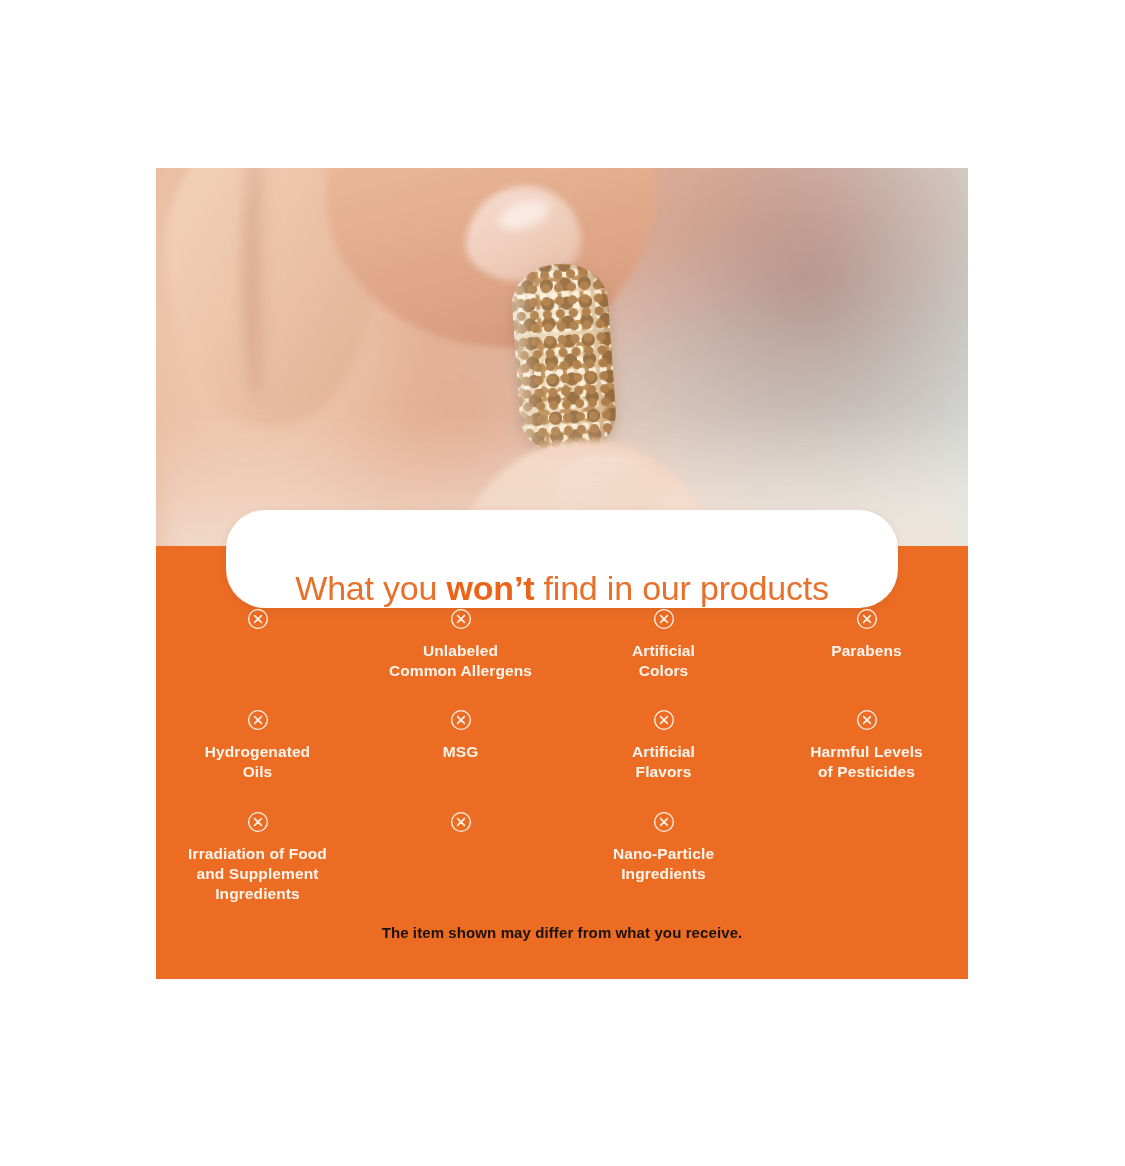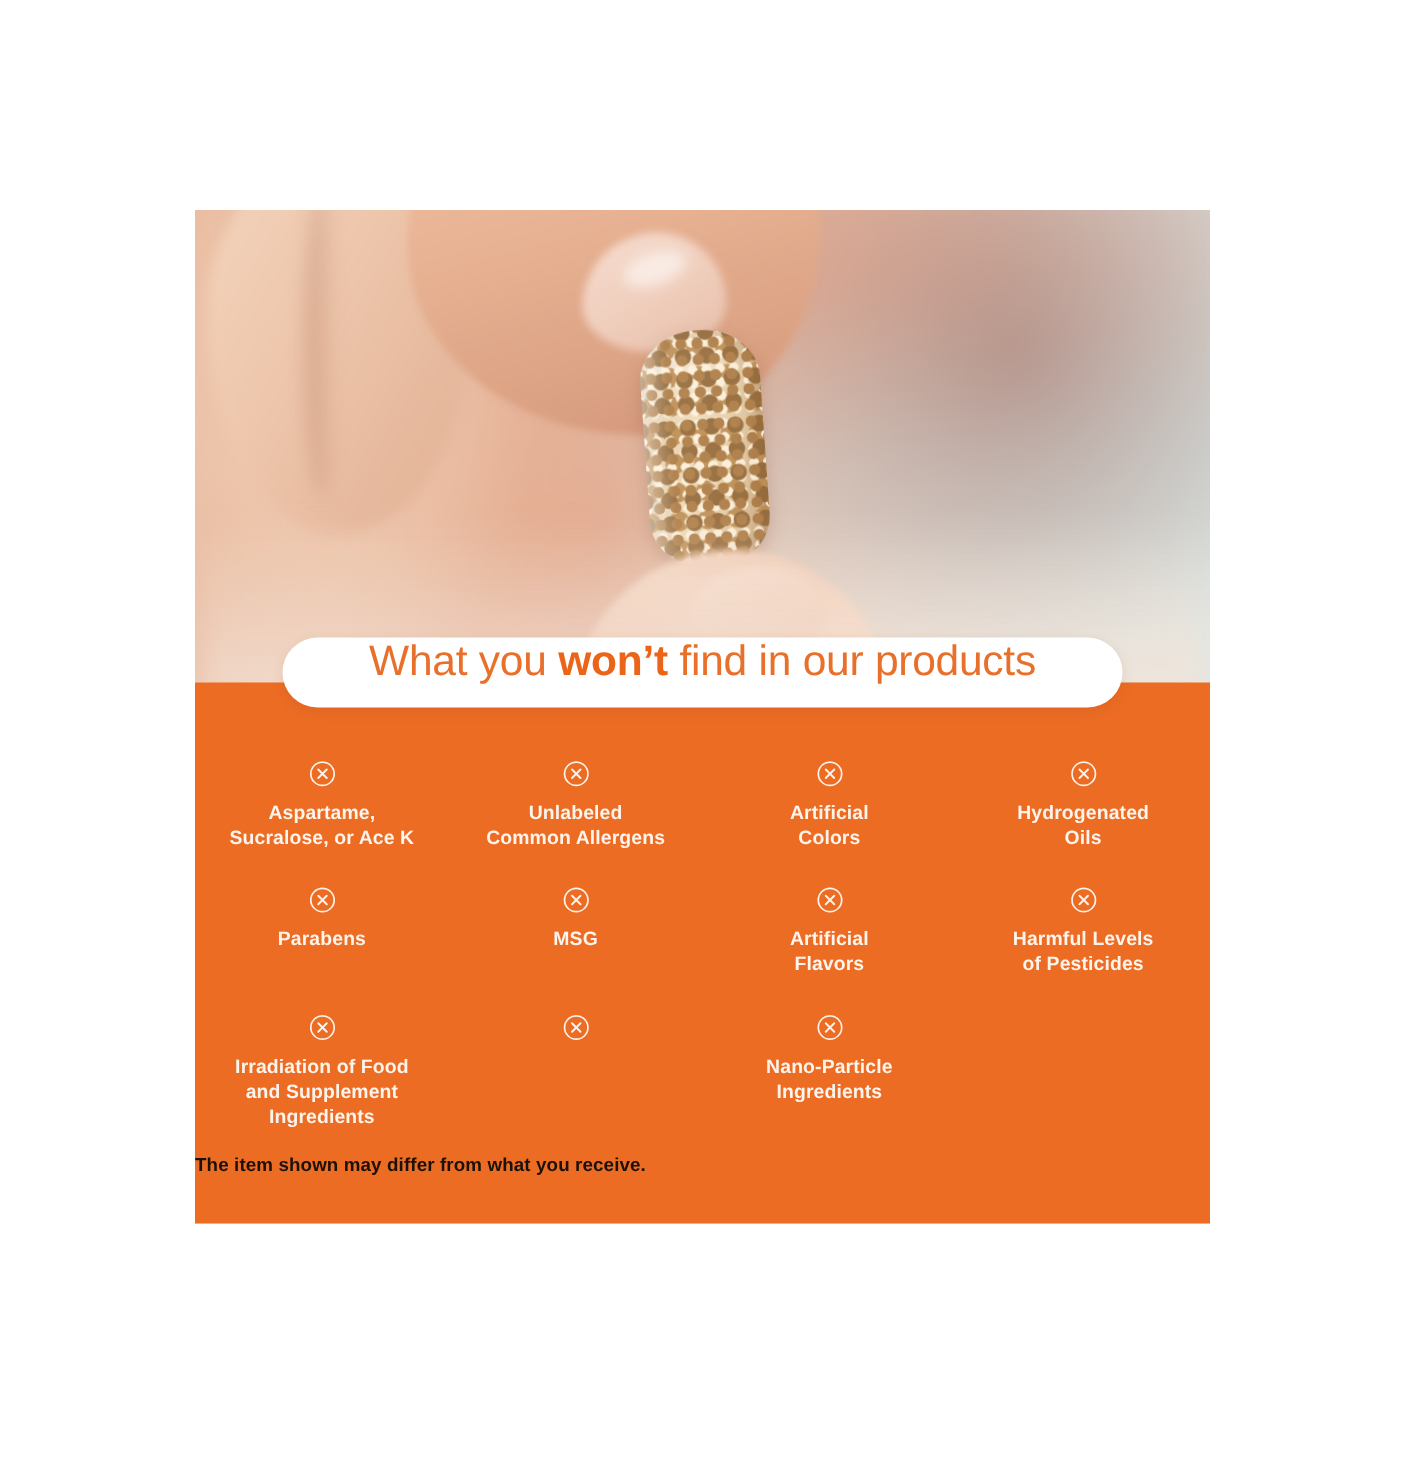--- a/index.html
+++ b/index.html
@@ -179,25 +179,25 @@
     height: 433px;
     background: #ec6c24;
   }
 
   
   #title-pill {
     position: absolute;
     left: 70px;
     top: 342px;
     width: 672px;
-    height: 56px;
+    height: 98px;
     background: #ffffff;
     border-radius: 39px;
     display: flex;
-    align-items: flex-start;
+    align-items: flex-end;
     justify-content: center;
     box-shadow: 0 3px 10px rgba(120,60,20,0.10);
   }
   #title-text {
     font-size: 34px;
     color: #e8702a;
     letter-spacing: -0.2px;
     white-space: nowrap;
     font-weight: 400;
   }
@@ -237,20 +237,21 @@
     letter-spacing: 0.1px;
     white-space: pre-line;
   }
 
   
   #footer {
     position: absolute;
     left: 0;
     top: 756px;
     width: 812px;
+    text-align: center;
     font-size: 15px;
     font-weight: 600;
     color: #1c1108;
     letter-spacing: 0.1px;
   }
 </style>
 </head>
 <body>
 
 <div id="card">
@@ -281,22 +282,20 @@
   </div>
 
   <div id="grid">
       <div class="cell">
     <span class="x-icon">
       <svg viewBox="0 0 24 24" width="22" height="22" aria-hidden="true">
         <circle cx="12" cy="12" r="10.2" fill="none" stroke="#fdf2e8" stroke-width="1.5"></circle>
         <path d="M8.3 8.3 L15.7 15.7 M15.7 8.3 L8.3 15.7" stroke="#fdf2e8" stroke-width="1.7" stroke-linecap="round"></path>
       </svg>
     </span>
-    <span class="cell-label">Aspartame,
-Sucralose, or Ace K</span>
   </div>
       <div class="cell">
     <span class="x-icon">
       <svg viewBox="0 0 24 24" width="22" height="22" aria-hidden="true">
         <circle cx="12" cy="12" r="10.2" fill="none" stroke="#fdf2e8" stroke-width="1.5"></circle>
         <path d="M8.3 8.3 L15.7 15.7 M15.7 8.3 L8.3 15.7" stroke="#fdf2e8" stroke-width="1.7" stroke-linecap="round"></path>
       </svg>
     </span>
     <span class="cell-label">Unlabeled
 Common Allergens</span>
@@ -311,31 +310,31 @@
     <span class="cell-label">Artificial
 Colors</span>
   </div>
       <div class="cell">
     <span class="x-icon">
       <svg viewBox="0 0 24 24" width="22" height="22" aria-hidden="true">
         <circle cx="12" cy="12" r="10.2" fill="none" stroke="#fdf2e8" stroke-width="1.5"></circle>
         <path d="M8.3 8.3 L15.7 15.7 M15.7 8.3 L8.3 15.7" stroke="#fdf2e8" stroke-width="1.7" stroke-linecap="round"></path>
       </svg>
     </span>
+    <span class="cell-label">Parabens</span>
+  </div>
+      <div class="cell">
+    <span class="x-icon">
+      <svg viewBox="0 0 24 24" width="22" height="22" aria-hidden="true">
+        <circle cx="12" cy="12" r="10.2" fill="none" stroke="#fdf2e8" stroke-width="1.5"></circle>
+        <path d="M8.3 8.3 L15.7 15.7 M15.7 8.3 L8.3 15.7" stroke="#fdf2e8" stroke-width="1.7" stroke-linecap="round"></path>
+      </svg>
+    </span>
     <span class="cell-label">Hydrogenated
 Oils</span>
-  </div>
-      <div class="cell">
-    <span class="x-icon">
-      <svg viewBox="0 0 24 24" width="22" height="22" aria-hidden="true">
-        <circle cx="12" cy="12" r="10.2" fill="none" stroke="#fdf2e8" stroke-width="1.5"></circle>
-        <path d="M8.3 8.3 L15.7 15.7 M15.7 8.3 L8.3 15.7" stroke="#fdf2e8" stroke-width="1.7" stroke-linecap="round"></path>
-      </svg>
-    </span>
-    <span class="cell-label">Parabens</span>
   </div>
       <div class="cell">
     <span class="x-icon">
       <svg viewBox="0 0 24 24" width="22" height="22" aria-hidden="true">
         <circle cx="12" cy="12" r="10.2" fill="none" stroke="#fdf2e8" stroke-width="1.5"></circle>
         <path d="M8.3 8.3 L15.7 15.7 M15.7 8.3 L8.3 15.7" stroke="#fdf2e8" stroke-width="1.7" stroke-linecap="round"></path>
       </svg>
     </span>
     <span class="cell-label">MSG</span>
   </div>

